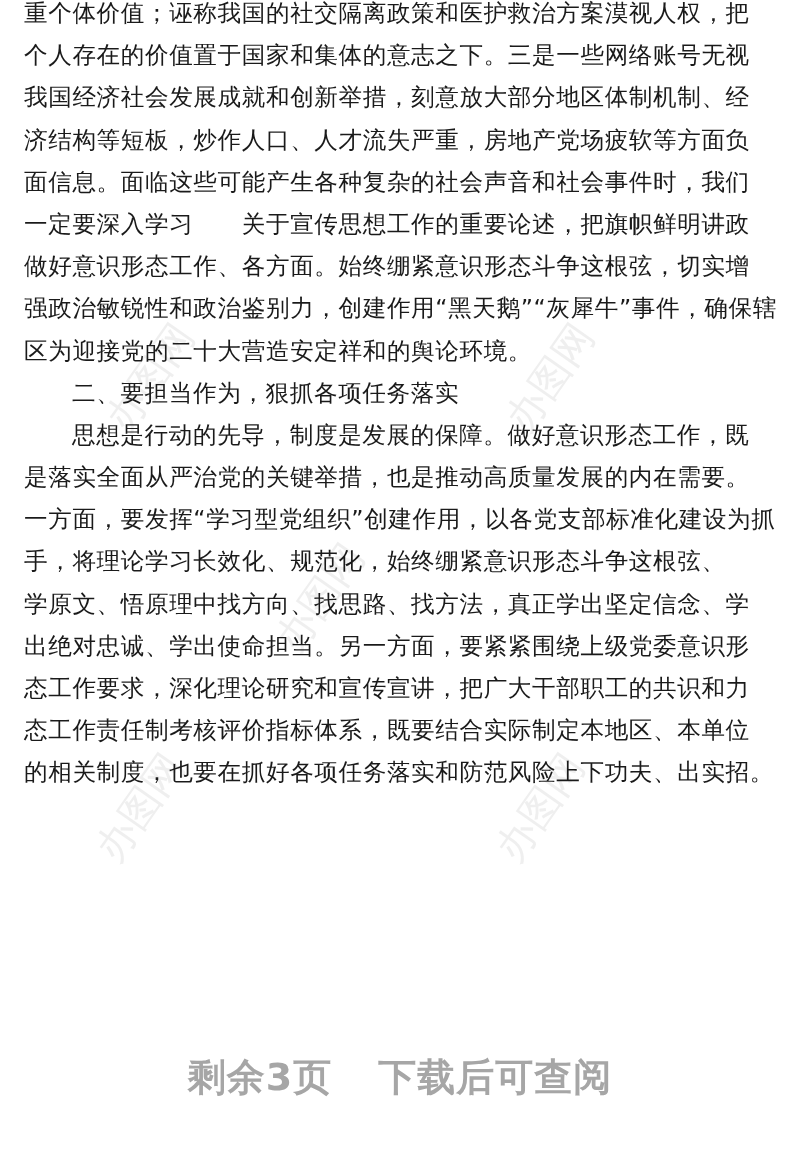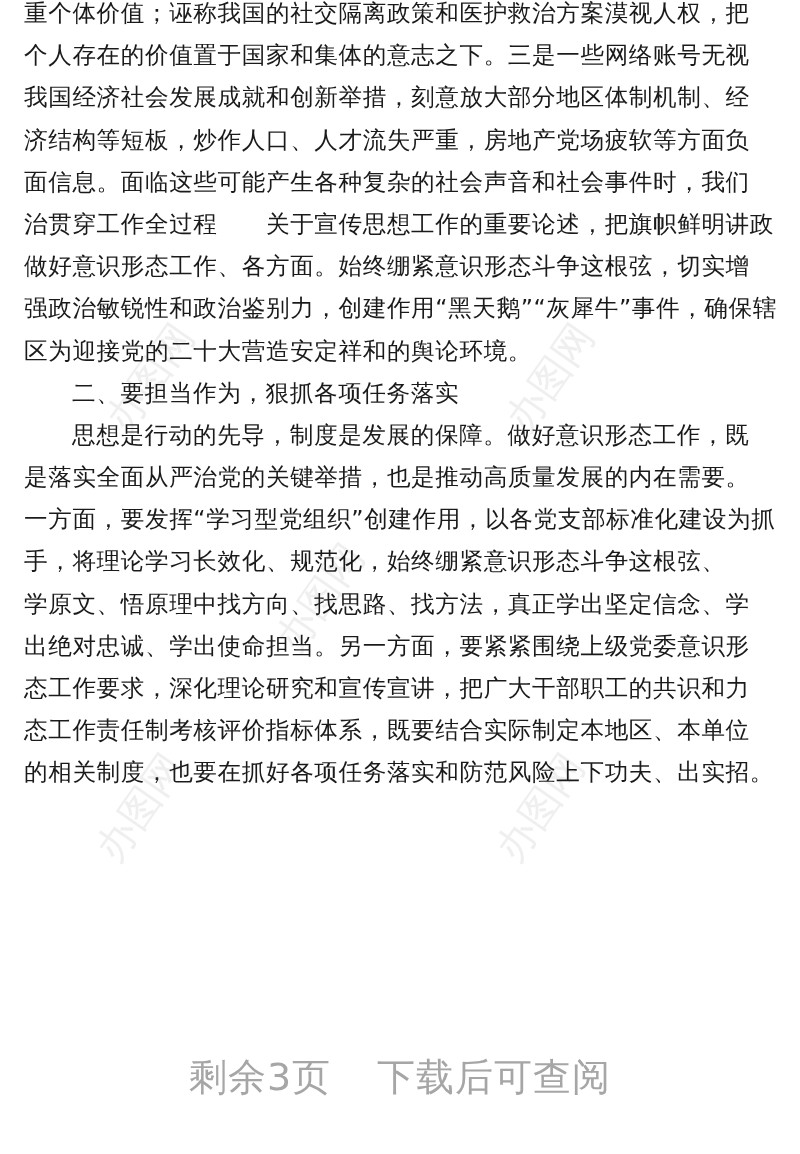--- a/index.html
+++ b/index.html
@@ -11,41 +11,41 @@
     letter-spacing: 0.6px;
   }
   .indent { padding-left: 48px; }
   .watermark {
     position: absolute; font-family: "DejaVu Sans", sans-serif; font-size: 40px;
     color: rgba(180,180,180,0.22); transform: rotate(-55deg); pointer-events: none;
     white-space: nowrap;
   }
   .footer {
     position: absolute; left: 0; top: 1052px; width: 800px; text-align: center;
-    font-family: "DejaVu Sans", sans-serif; font-weight: normal; font-size: 38px;
+    font-family: "DejaVu Sans", sans-serif; font-weight: bold; font-size: 38px;
     color: #a6a6a6; letter-spacing: 1px;
   }
   .footer span + span { margin-left: 46px; }
 </style>
 </head>
 <body>
 
 <div class="watermark" style="left:90px; top:350px;">办图网</div>
 <div class="watermark" style="left:490px; top:350px;">办图网</div>
 <div class="watermark" style="left:260px; top:570px;">办图网</div>
 <div class="watermark" style="left:80px; top:780px;">办图网</div>
 <div class="watermark" style="left:480px; top:780px;">办图网</div>
 
 <div class="page" id="doc">
     <div class="line">重个体价值；诬称我国的社交隔离政策和医护救治方案漠视人权，把</div>
     <div class="line">个人存在的价值置于国家和集体的意志之下。三是一些网络账号无视</div>
     <div class="line">我国经济社会发展成就和创新举措，刻意放大部分地区体制机制、经</div>
     <div class="line">济结构等短板，炒作人口、人才流失严重，房地产党场疲软等方面负</div>
     <div class="line">面信息。面临这些可能产生各种复杂的社会声音和社会事件时，我们</div>
-    <div class="line">治贯穿工作全过程　　关于宣传思想工作的重要论述，把旗帜鲜明讲政</div>
+    <div class="line">一定要深入学习　　关于宣传思想工作的重要论述，把旗帜鲜明讲政</div>
     <div class="line">做好意识形态工作、各方面。始终绷紧意识形态斗争这根弦，切实增</div>
     <div class="line">强政治敏锐性和政治鉴别力，创建作用“黑天鹅”“灰犀牛”事件，确保辖</div>
     <div class="line">区为迎接党的二十大营造安定祥和的舆论环境。</div>
     <div class="line indent">二、要担当作为，狠抓各项任务落实</div>
     <div class="line indent">思想是行动的先导，制度是发展的保障。做好意识形态工作，既</div>
     <div class="line">是落实全面从严治党的关键举措，也是推动高质量发展的内在需要。</div>
     <div class="line">一方面，要发挥“学习型党组织”创建作用，以各党支部标准化建设为抓</div>
     <div class="line">手，将理论学习长效化、规范化，始终绷紧意识形态斗争这根弦、</div>
     <div class="line">学原文、悟原理中找方向、找思路、找方法，真正学出坚定信念、学</div>
     <div class="line">出绝对忠诚、学出使命担当。另一方面，要紧紧围绕上级党委意识形</div>

